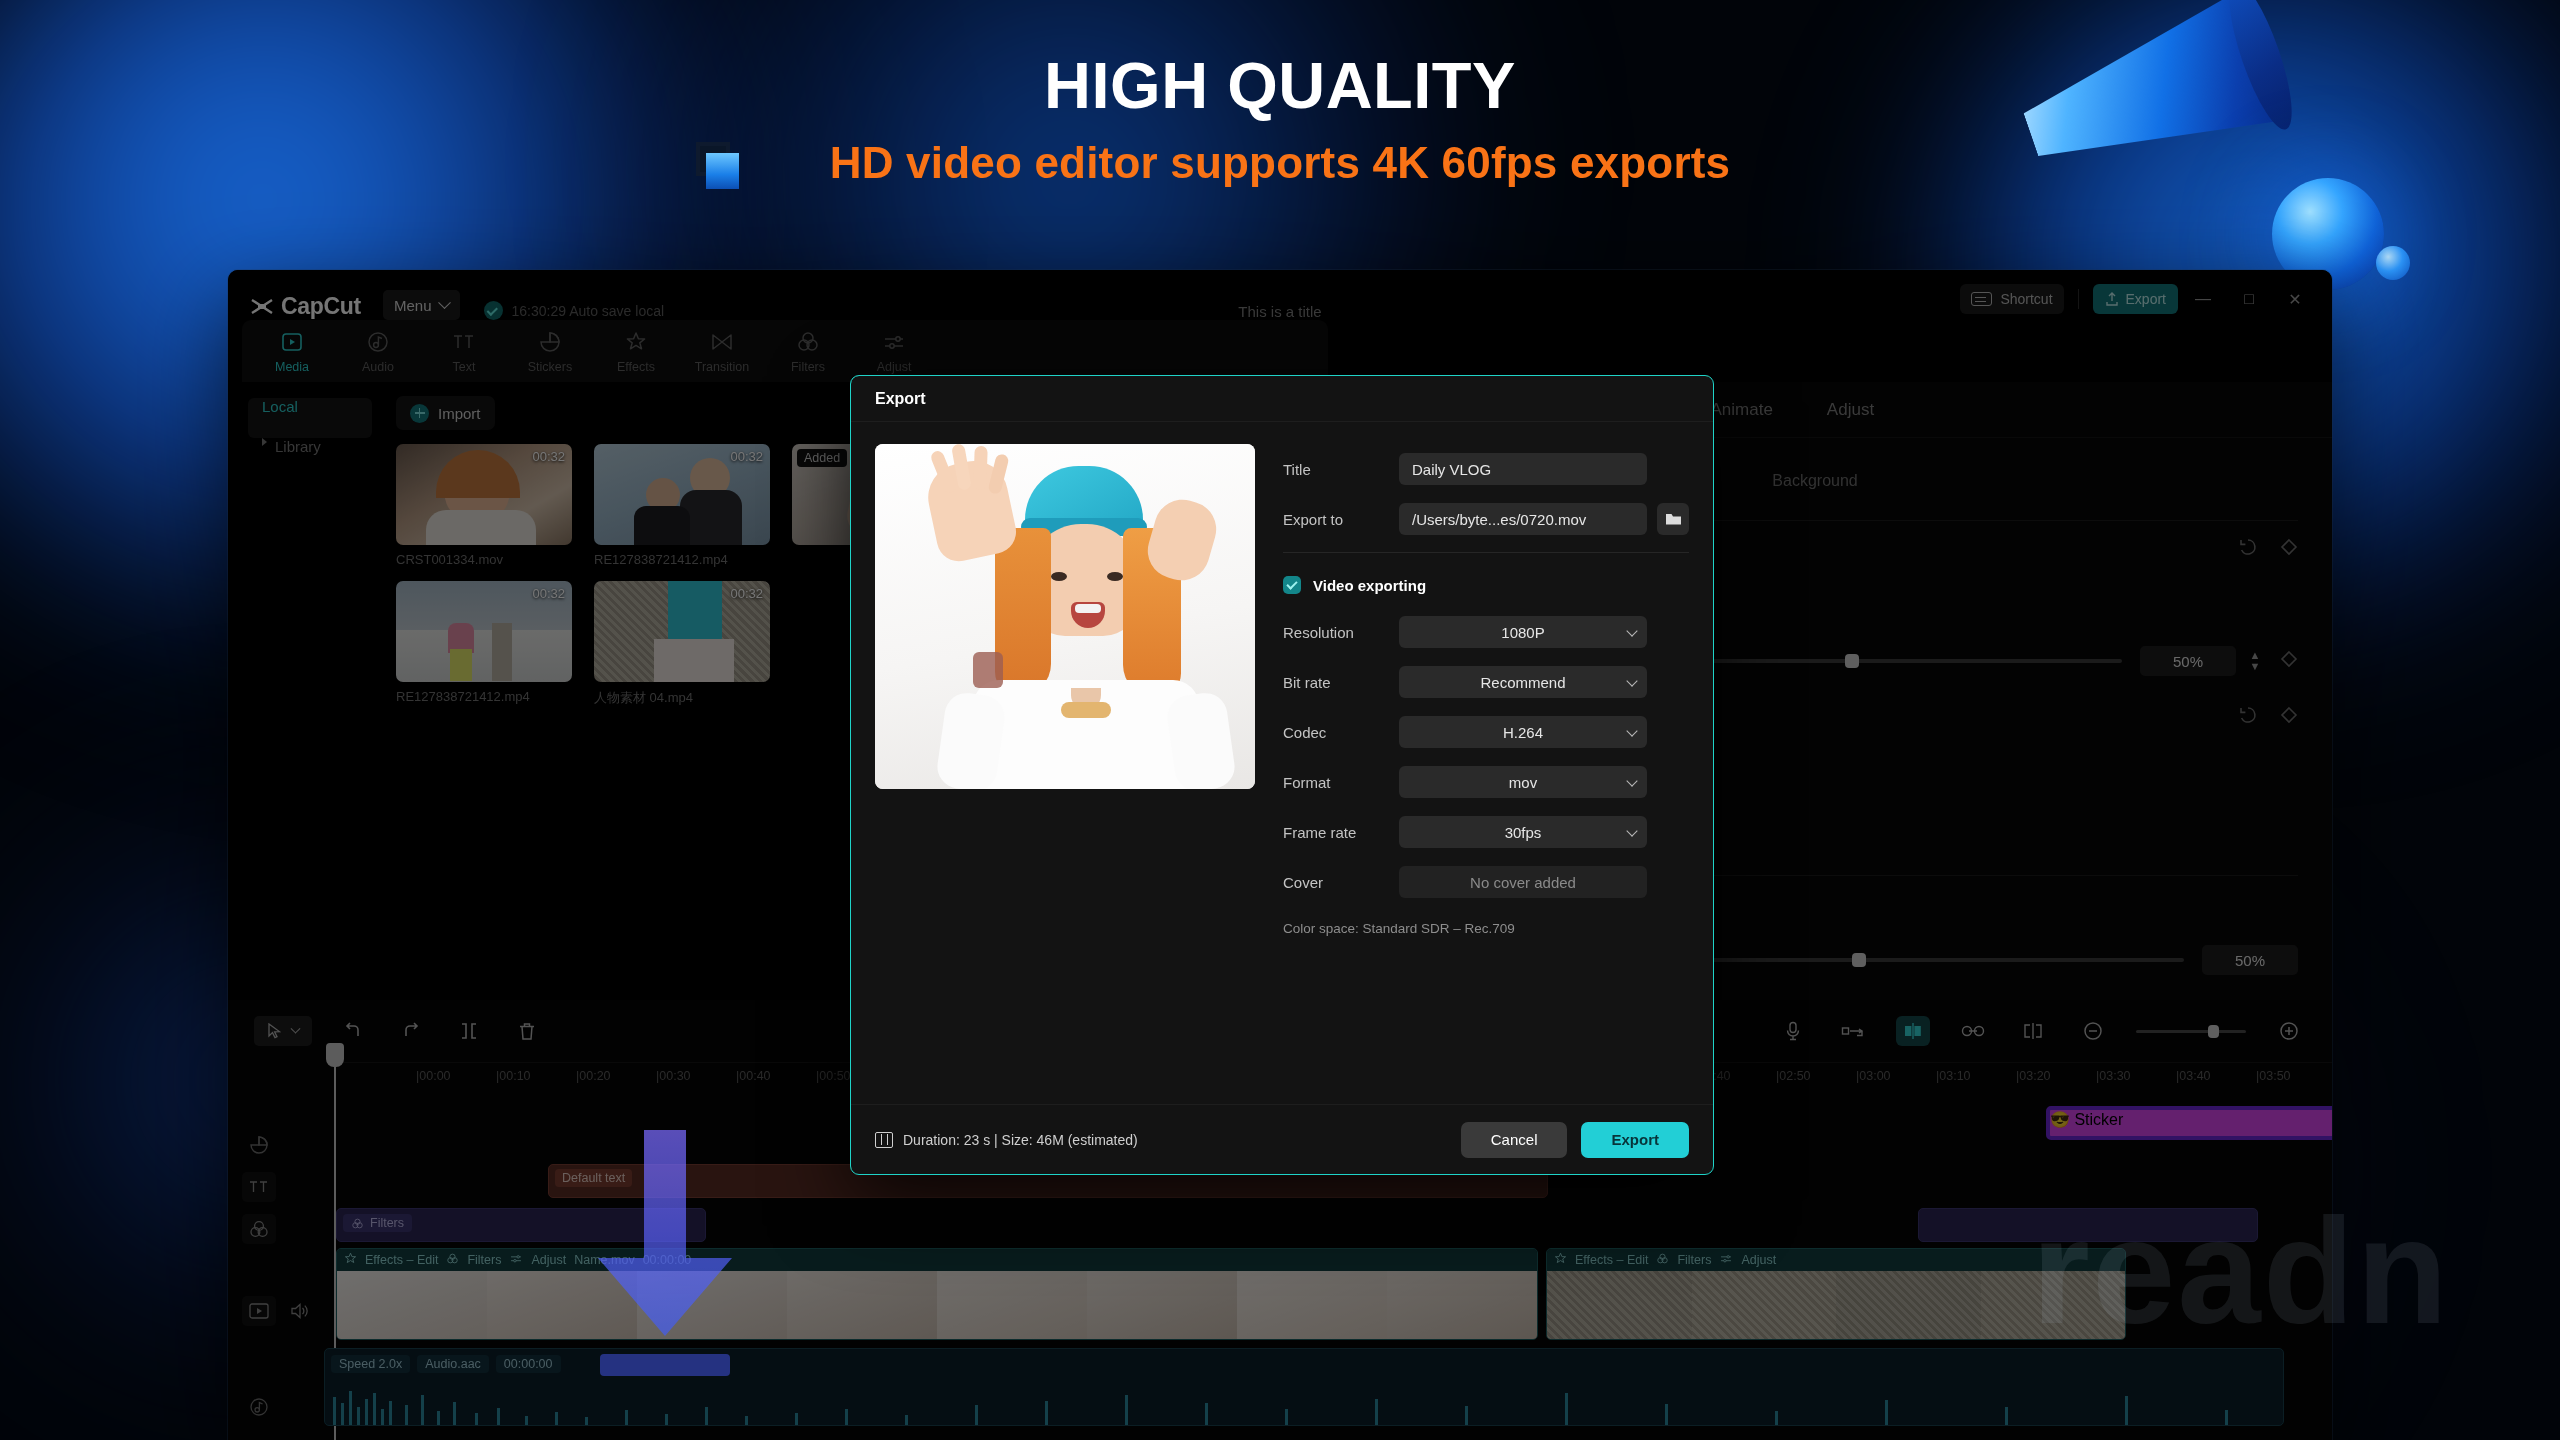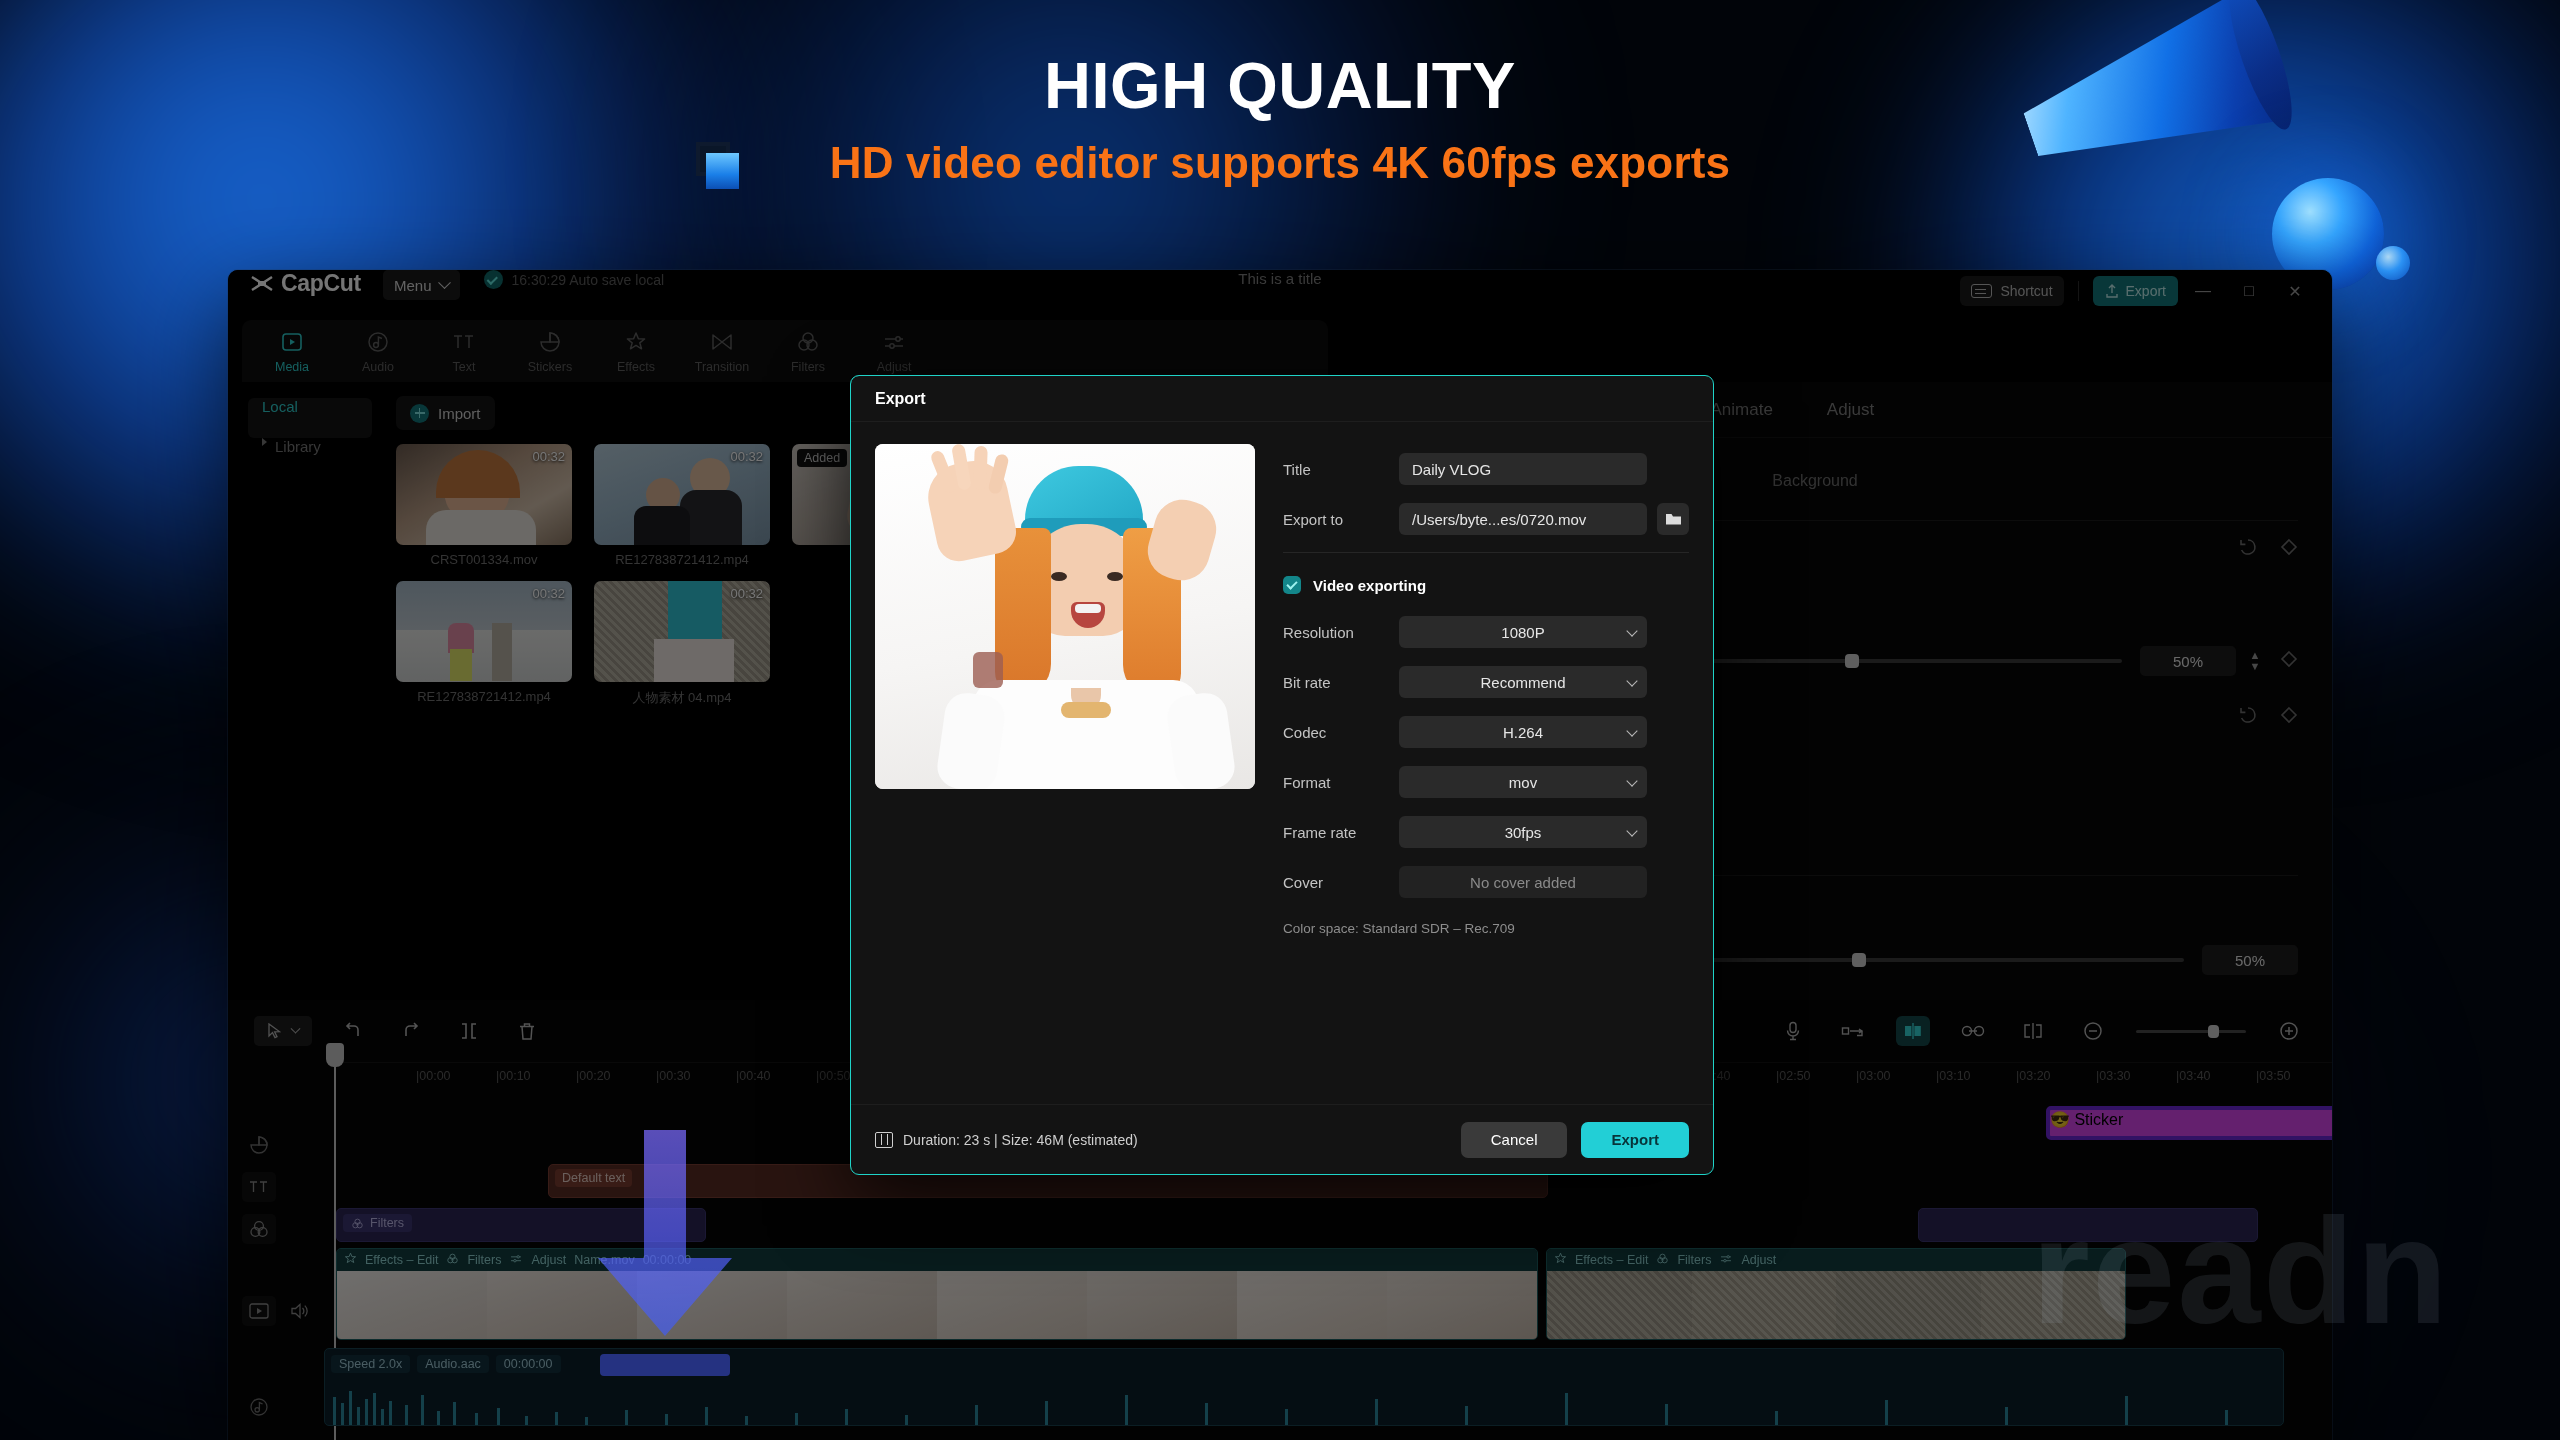--- a/index.html
+++ b/index.html
@@ -49,21 +49,21 @@
   .deco-sq .s2 { position:absolute; left:10px; top:11px; width:33px; height:36px;
                  background:linear-gradient(180deg,#6ec8ff,#1a7fe8 60%,#0c4fb4); }
 
   
   .app { position:absolute; left:228px; top:270px; width:2104px; height:1170px;
          background:#000000; border-radius:10px 10px 0 0; overflow:hidden;
          box-shadow:0 0 0 1px rgba(70,110,160,.22), 0 30px 90px rgba(0,0,0,.65); z-index:5; }
   .dim { filter:brightness(.46); }
 
   
-  .titlebar { height:50px; display:flex; align-items:flex-start; padding:0 16px; background:#000; position:relative; }
+  .titlebar { height:50px; display:flex; align-items:flex-end; padding:0 16px; background:#000; position:relative; }
   .logo { display:flex; align-items:center; gap:7px; margin-left:6px; }
   .logo-mark { width:24px; height:17px; position:relative; }
   .logo-mark svg { display:block; }
   .logo-text { color:#fff; font-size:23px; font-weight:bold; letter-spacing:-.3px; }
   .menu-btn { margin-left:22px; height:30px; padding:0 11px; display:flex; align-items:center; gap:8px;
               background:#1b1b1b; border-radius:5px; color:#d6d6d6; font-size:15px; }
   .chev { width:9px; height:9px; border-right:1.6px solid currentColor; border-bottom:1.6px solid currentColor;
           transform:rotate(45deg) translate(-2px,-2px); }
   .autosave { margin-left:24px; display:flex; align-items:center; gap:9px; color:#5c5c5c; font-size:14px; }
   .tick { width:19px; height:19px; border-radius:50%; background:#0f6b6b; display:flex; align-items:center; justify-content:center; }
@@ -103,21 +103,21 @@
   .plus { width:19px; height:19px; border-radius:50%; background:#12777c; position:relative; }
   .plus::before,.plus::after { content:""; position:absolute; background:#7fe6e6; }
   .plus::before { left:4.5px; top:8.7px; width:10px; height:1.8px; }
   .plus::after { left:8.6px; top:4.6px; width:1.8px; height:10px; }
   .grid { margin-top:14px; display:grid; grid-template-columns:repeat(4,176px); gap:14px 22px; }
   .cellwrap { width:176px; }
   .thumb { width:176px; height:101px; border-radius:7px; position:relative; overflow:hidden; }
   .thumb .dur { position:absolute; right:7px; top:5px; color:#fff; font-size:13px; text-shadow:0 1px 3px #000; }
   .badge-added { position:absolute; left:5px; top:5px; background:#111; color:#ddd; font-size:12.5px;
                  padding:2px 7px; border-radius:4px; }
-  .cellname { margin-top:7px; color:#707070; font-size:13px; white-space:nowrap; overflow:hidden; text-overflow:ellipsis;text-align:center; }
+  .cellname { margin-top:7px; color:#707070; font-size:13px; white-space:nowrap; overflow:hidden; text-overflow:ellipsis; }
 
   
   .monitorwrap { flex:1; padding:12px 14px 0 0; }
   .monitor { height:100%; background:#0b0b0b; border-radius:9px; padding:14px 16px; position:relative; }
   .monitor .lbl { color:#6d6d6d; font-size:15px; }
   .mon-screen { position:absolute; left:16px; right:16px; top:48px; bottom:68px; border-radius:5px; overflow:hidden; background:#0e0e0e; }
   .mon-bottom { position:absolute; left:16px; right:16px; bottom:16px; height:40px; display:flex; align-items:center; }
   .adapt { margin-left:auto; display:flex; align-items:center; gap:18px; }
   .adapt-chip { border:1px solid #5a5a5a; color:#c9c9c9; font-size:13px; padding:2px 8px; border-radius:3px; }
 

